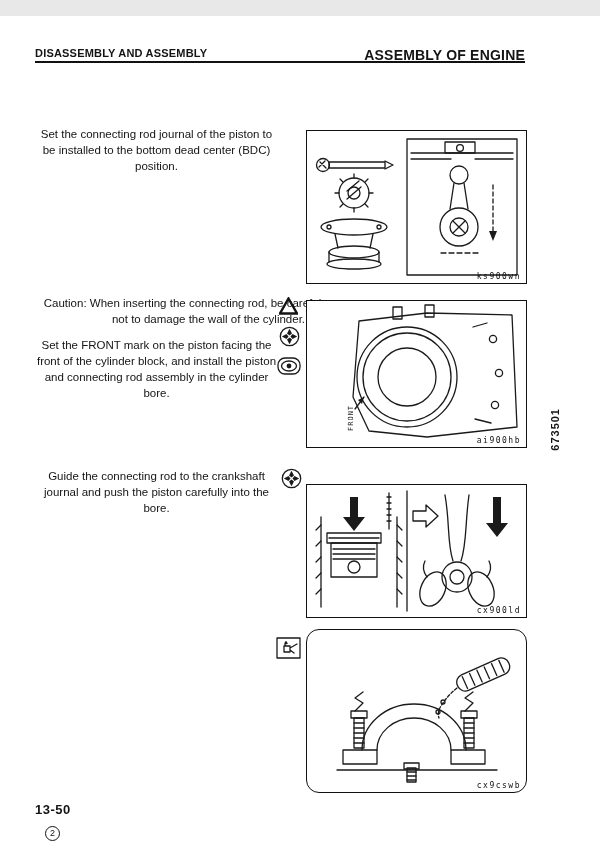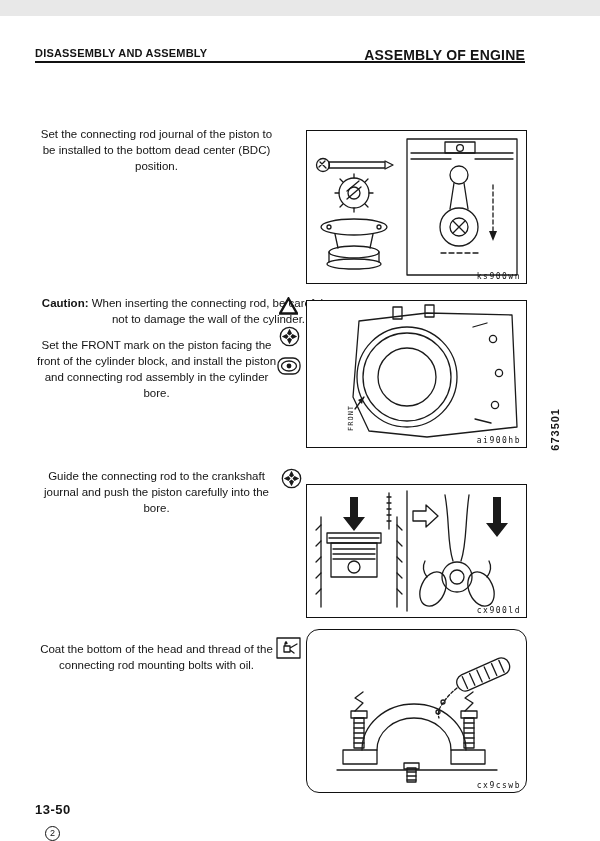--- a/index.html
+++ b/index.html
@@ -9,21 +9,21 @@
     font-family:"Liberation Sans",sans-serif;overflow:hidden;
   }
   
   .hdr-left{position:absolute;left:35px;top:31px;font-size:11px;font-weight:bold;letter-spacing:.2px;}
   .hdr-right{position:absolute;right:75px;top:31px;font-size:14px;font-weight:bold;letter-spacing:.2px;}
   .hdr-rule{position:absolute;left:35px;right:75px;top:45px;border-top:2.5px solid #111;}
   
   .para{position:absolute;left:35px;width:243px;font-size:11.5px;line-height:1.4;text-align:center;}
   .p1{top:110px;}
   .caution{top:279px;padding-left:52px;text-indent:-52px;}
-  .caution b{font-weight:bold;}
+  .caution b{font-weight:normal;}
   .p2{top:321px;}
   .p3{top:452px;}
   .p4{top:625px;}
   
   .fig{position:absolute;left:306px;width:219px;border:1.5px solid #111;background:#fff;}
   .fig1{top:114px;height:152px;}
   .fig2{top:284px;height:146px;}
   .fig3{top:468px;height:132px;}
   .fig4{top:613px;height:162px;border-radius:13px;}
   .fig svg{position:absolute;left:0;top:0;width:100%;height:100%;}
@@ -67,21 +67,20 @@
   <div class="para p1">Set the connecting rod journal of the piston to be installed to the bottom dead center (BDC) position.</div>
 
   <div class="para caution">
     <b>Caution:</b>
     <span>When inserting the connecting rod, be careful not to damage the wall of the cylinder.</span>
   </div>
   <div class="para p2">Set the FRONT mark on the piston facing the front of the cylinder block, and install the piston and connecting rod assembly in the cylinder bore.</div>
 
   <div class="para p3">Guide the connecting rod to the crankshaft journal and push the piston carefully into the bore.</div>
 
-  <div class="para p4">Coat the bottom of the head and thread of the connecting rod mounting bolts with oil.</div>
 
   <span class="icon i-warn">
     <svg width="19" height="18" viewBox="0 0 19 18">
       <polygon points="9.5,1.5 18,16.5 1,16.5" fill="none" stroke="#141414" stroke-width="2.4"></polygon>
     </svg>
   </span>
 
   <span class="icon i-tool1">
     <svg width="21" height="21" viewBox="0 0 21 21">
       <circle cx="10.5" cy="10.5" r="9.2" class="ink" stroke-width="1.6"></circle>

